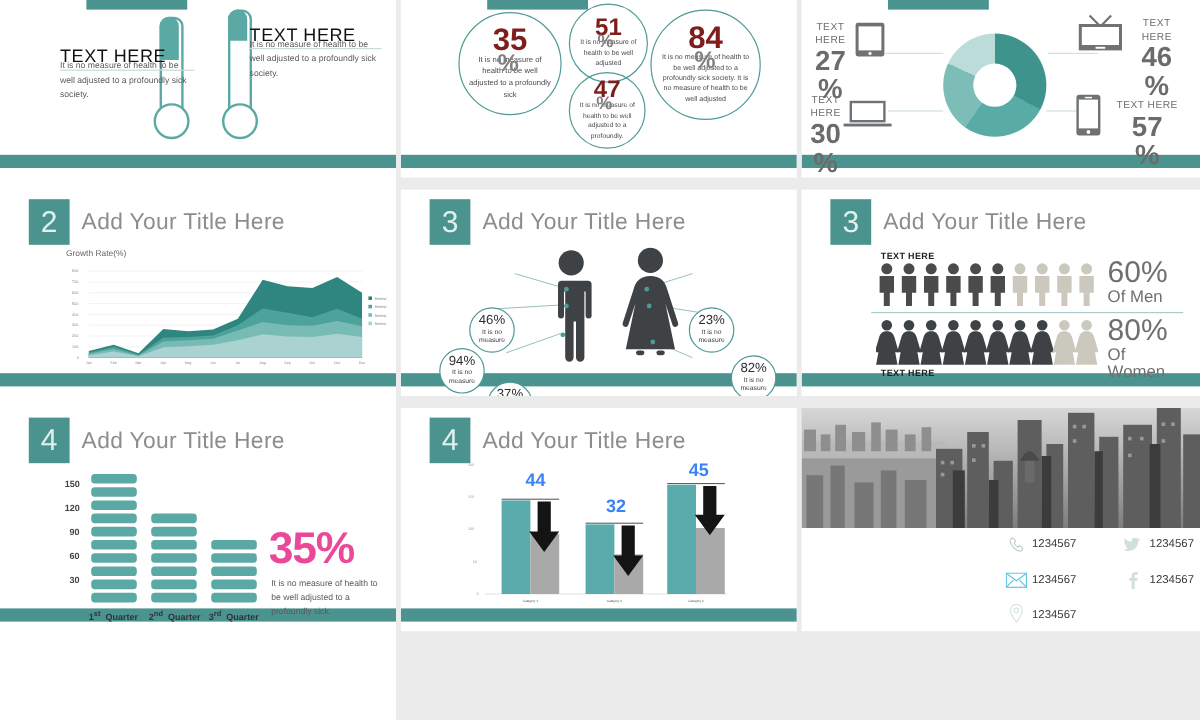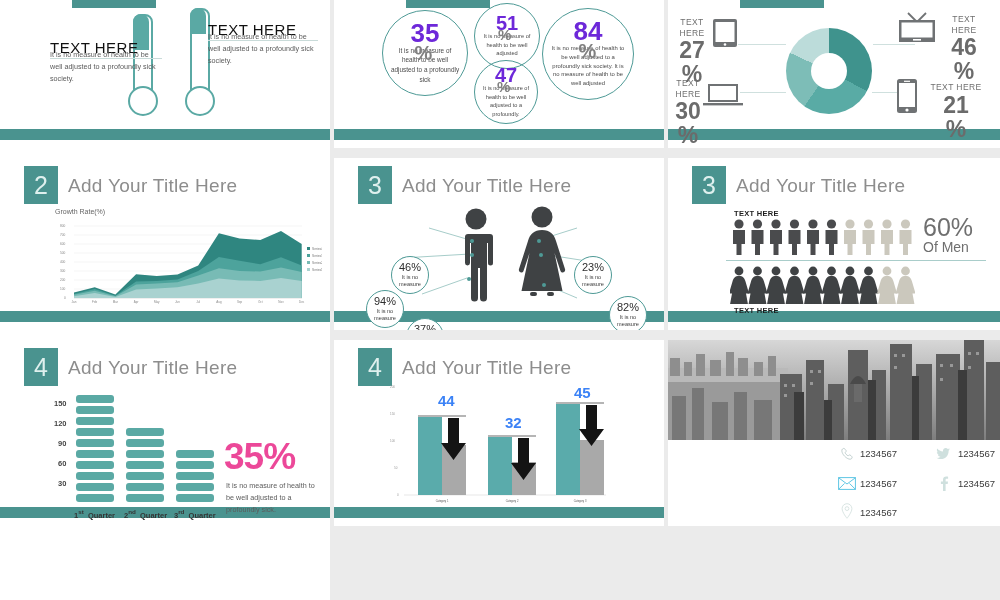--- a/index.html
+++ b/index.html
@@ -16,21 +16,21 @@
   .texthere{font-size:15px;color:#111;letter-spacing:.5px;line-height:1.0;}
   .hline{position:absolute;height:1px;background:#c9dbd9;}
   
   .thermo{position:absolute;}
   .th-tube{position:absolute;width:16px;border-radius:8px;background:#ffffff;border:2.4px solid #5aa9a4;}
   .th-fill{position:absolute;width:16px;border-radius:8px 8px 0 0;background:#5aa9a4;}
   .th-bulb{position:absolute;width:26px;height:26px;border-radius:50%;background:#fff;border:2.4px solid #5aa9a4;}
   
   .bigcircle{position:absolute;border-radius:50%;border:1.4px solid #4e9a96;box-sizing:border-box;
              display:flex;flex-direction:column;align-items:center;justify-content:center;text-align:center;}
-  .bignum{font-size:26px;color:#6d28d9;font-weight:bold;line-height:.92;}
+  .bignum{font-size:26px;color:#7f1d1d;font-weight:bold;line-height:.92;}
   .bigpct{font-size:20px;color:#808080;font-weight:bold;line-height:.6;}
   .circ-txt{font-size:6.4px;color:#4b4b4b;line-height:1.5;width:84%;}
   
   .donut{position:absolute;border-radius:50%;}
   .donut-hole{position:absolute;border-radius:50%;background:#fff;}
   .dev-lbl{position:absolute;text-align:center;}
   .dev-th{font-size:8.5px;color:#6f6f6f;line-height:1.25;letter-spacing:.4px;}
   .dev-num{font-size:23px;color:#6b6b6b;font-weight:bold;line-height:1.05;}
   .icon-grey{fill:#6f7274;}
   .leader{position:absolute;background:#cfe0de;height:1px;}
@@ -178,21 +178,21 @@
     </div>
 
     <svg width="22" height="36" viewBox="0 0 22 36" style="position:absolute;left:228px;top:78px;">
       <rect x="1" y="1" width="20" height="34" rx="2.5" class="icon-grey"></rect>
         <rect x="3" y="5" width="16" height="24" fill="#fff"></rect>
         <circle cx="11" cy="32" r="1.6" fill="#fff"></circle>
         <rect x="8" y="2.7" width="6" height="1.2" fill="#fff"></rect>
     </svg>
     <div class="dev-lbl" style="left:262px;top:82px;width:52px;">
       <div class="dev-th">TEXT HERE</div>
-      <div class="dev-num">21</div>
+      <div class="dev-num">57</div>
       <div class="dev-num">%</div>
     </div>
   </div>
 
   <div class="slide" style="left:0;top:158px;width:330px;height:172px;">
     <div class="badge" style="left:24px;top:8px;">2</div>
     <div class="stitle" style="left:68px;top:17px;">Add Your Title Here</div>
     <div class="footbar"></div>
 
     <div style="position:absolute;left:55px;top:50px;font-size:7px;color:#666;">Growth Rate(%)</div>
@@ -431,20 +431,24 @@
           </g>
         <g transform="translate(166.5,0)">
             <circle cx="9" cy="5" r="4.4"></circle>
             <path d="M9 10 c-4 0 -5.5 2 -6.5 5.5 l-3.5 12 h3 l-2 11 h18 l-2 -11 h3 l-3.5 -12 c-1 -3.5 -2.5 -5.5 -6.5 -5.5 z"></path>
             <rect x="4" y="35" width="3.4" height="2.3"></rect>
             <rect x="10.6" y="35" width="3.4" height="2.3"></rect>
           </g>
       </g>
     </svg>
     <div class="th-small" style="position:absolute;left:66px;top:148px;">TEXT HERE</div>
+    <div style="position:absolute;left:255px;top:104px;">
+      <div class="pct-big">80%</div>
+      <div class="pct-sub" style="line-height:1.0;">Of<br><span>Women</span></div>
+    </div>
   </div>
 
   <div class="slide" style="left:0;top:340px;width:330px;height:186px;">
     <div class="badge" style="left:24px;top:8px;">4</div>
     <div class="stitle" style="left:68px;top:17px;">Add Your Title Here</div>
     <div class="footbar"></div>
 
     <div class="axnum" style="left:54px;top:59px;">150</div>
     <div class="axnum" style="left:54px;top:79px;">120</div>
     <div class="axnum" style="left:58px;top:99px;">90</div>

